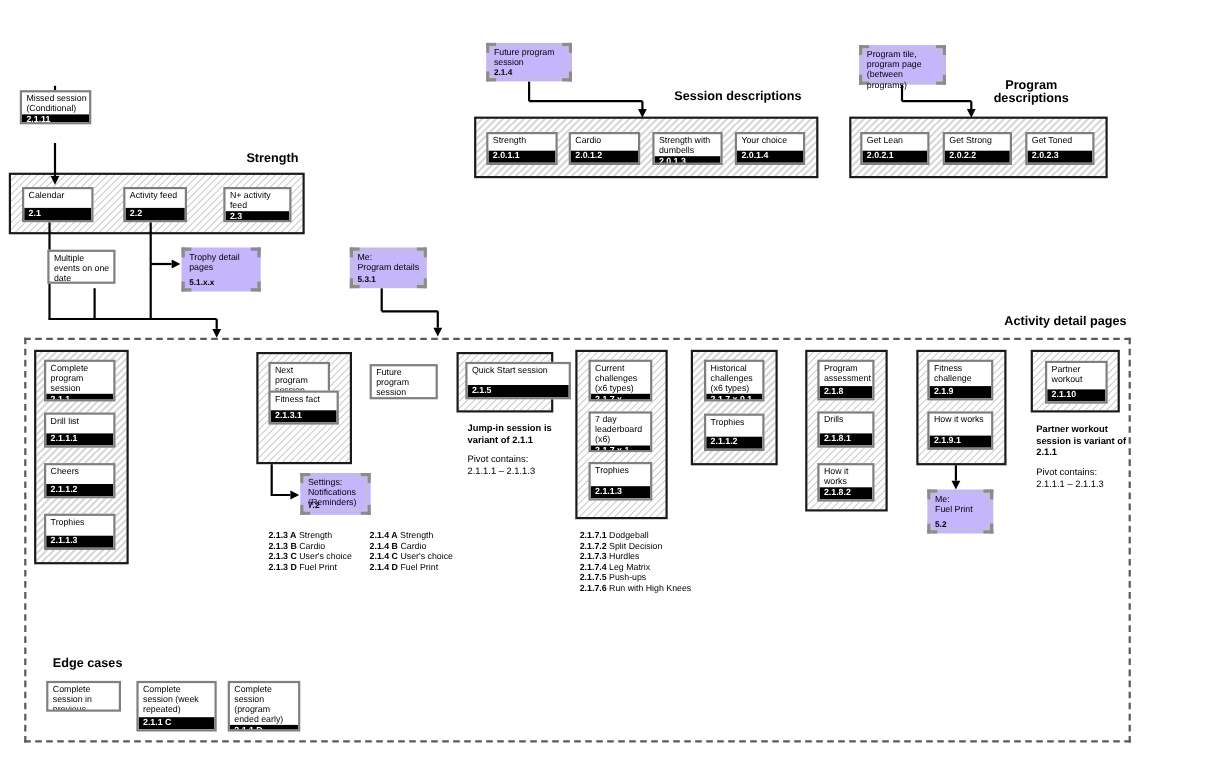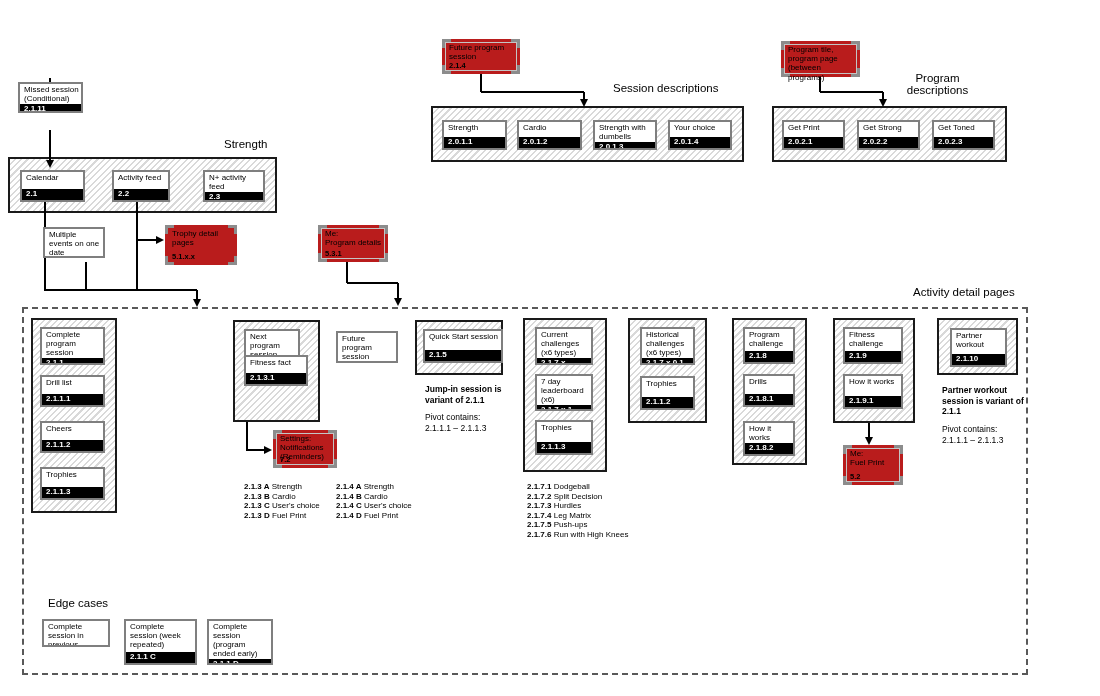--- a/index.html
+++ b/index.html
@@ -36,40 +36,40 @@
   }
   .node .idbar {
     flex:0 0 auto;
     background:#000; color:#fff;
     font-size:8px; font-weight:bold;
     padding:1px 3px 2px 4px;
     line-height:1;
   }
 
   
-  .ref { position:absolute; background:#b91c1c; }
+  .ref { position:absolute; background:#c4b5fd; }
   .ref .rin { position:absolute; left:3px; top:3px; right:3px; bottom:3px; border:1px solid #c4c4c4; }
   .ref .rlbl {
     position:absolute; left:7px; top:4px; right:6px;
     font-size:8px; line-height:1.15; color:#000; white-space:pre-line;
   }
   .ref .rid { position:absolute; left:7px; bottom:4px; font-size:7.5px; font-weight:bold; color:#000; }
   .ref .c { position:absolute; width:9px; height:9px; border:0 solid #8c8c8c; display:block; }
   .ref .tl { left:0; top:0; border-left-width:3px; border-top-width:3px; }
   .ref .tr { right:0; top:0; border-right-width:3px; border-top-width:3px; }
   .ref .bl { left:0; bottom:0; border-left-width:3px; border-bottom-width:3px; }
   .ref .br { right:0; bottom:0; border-right-width:3px; border-bottom-width:3px; }
 
   
   .pano { position:absolute; background:#fff; border:3px solid #8c8c8c; overflow:hidden; }
   .pano .lbl { font-size:8px; line-height:1.15; padding:3px 2px 0 5px; white-space:pre-line; }
   .pano .pid { font-size:8px; font-weight:bold; padding:1px 0 0 5px; }
   .pano .tick { position:absolute; width:2px; height:5px; background:#1a1a1a; display:block; }
 
-  .gtitle { position:absolute; font-size:11.5px; font-weight:normal; color:#000; white-space:pre-line; }
+  .gtitle { position:absolute; font-size:11.5px; font-weight:bold; color:#000; white-space:pre-line; }
 
   .note-b { position:absolute; font-size:8.5px; font-weight:bold; line-height:1.25; color:#000; }
   .note-r { position:absolute; font-size:8.5px; line-height:1.25; color:#000; }
 
   .list { position:absolute; font-size:8px; line-height:1.2; color:#000; }
   .list .row { white-space:nowrap; }
   .list .ln { font-weight:bold; }
 
   svg.wires { position:absolute; left:0; top:0; }
 </style>
@@ -208,21 +208,21 @@
   <div class="node" style="left:593px;top:120px;width:64px;height:30px">
     <div class="lbl">Strength with dumbells</div>
     <div class="idbar">2.0.1.3</div>
   </div>
   <div class="node" style="left:668px;top:120px;width:64px;height:30px">
     <div class="lbl">Your choice</div>
     <div class="idbar">2.0.1.4</div>
   </div>
 
   <div class="node" style="left:782px;top:120px;width:63px;height:30px">
-    <div class="lbl">Get Print</div>
+    <div class="lbl">Get Lean</div>
     <div class="idbar">2.0.2.1</div>
   </div>
   <div class="node" style="left:857px;top:120px;width:63px;height:30px">
     <div class="lbl">Get Strong</div>
     <div class="idbar">2.0.2.2</div>
   </div>
   <div class="node" style="left:932px;top:120px;width:63px;height:30px">
     <div class="lbl">Get Toned</div>
     <div class="idbar">2.0.2.3</div>
   </div>
@@ -261,21 +261,21 @@
     <div class="rlbl">Settings:
 Notifications
 (Reminders)</div>
     <div class="rid">7.2</div>
   </div>
 
   <div class="node" style="left:336px;top:331px;width:62px;height:32px">
     <div class="lbl">Future program session</div>
     <div class="idbar">2.1.4</div>
   </div>
-  <div class="node" style="left:423px;top:329px;width:80px;height:34px">
+  <div class="node" style="left:423px;top:329px;width:96px;height:34px">
     <div class="lbl">Quick Start session</div>
     <div class="idbar">2.1.5</div>
   </div>
 
   <div class="node" style="left:535px;top:327px;width:58px;height:38px">
     <div class="lbl">Current challenges (x6 types)</div>
     <div class="idbar">2.1.7.x</div>
   </div>
   <div class="node" style="left:535px;top:374px;width:58px;height:37px">
     <div class="lbl">7 day leaderboard (x6)</div>
@@ -289,21 +289,21 @@
   <div class="node" style="left:640px;top:327px;width:55px;height:38px">
     <div class="lbl">Historical challenges (x6 types)</div>
     <div class="idbar">2.1.7.x.0.1</div>
   </div>
   <div class="node" style="left:640px;top:376px;width:55px;height:34px">
     <div class="lbl">Trophies</div>
     <div class="idbar">2.1.1.2</div>
   </div>
 
   <div class="node" style="left:743px;top:327px;width:52px;height:37px">
-    <div class="lbl">Program challenge</div>
+    <div class="lbl">Program assessment</div>
     <div class="idbar">2.1.8</div>
   </div>
   <div class="node" style="left:743px;top:374px;width:52px;height:33px">
     <div class="lbl">Drills</div>
     <div class="idbar">2.1.8.1</div>
   </div>
   <div class="node" style="left:743px;top:421px;width:52px;height:35px">
     <div class="lbl">How it works</div>
     <div class="idbar">2.1.8.2</div>
   </div>

